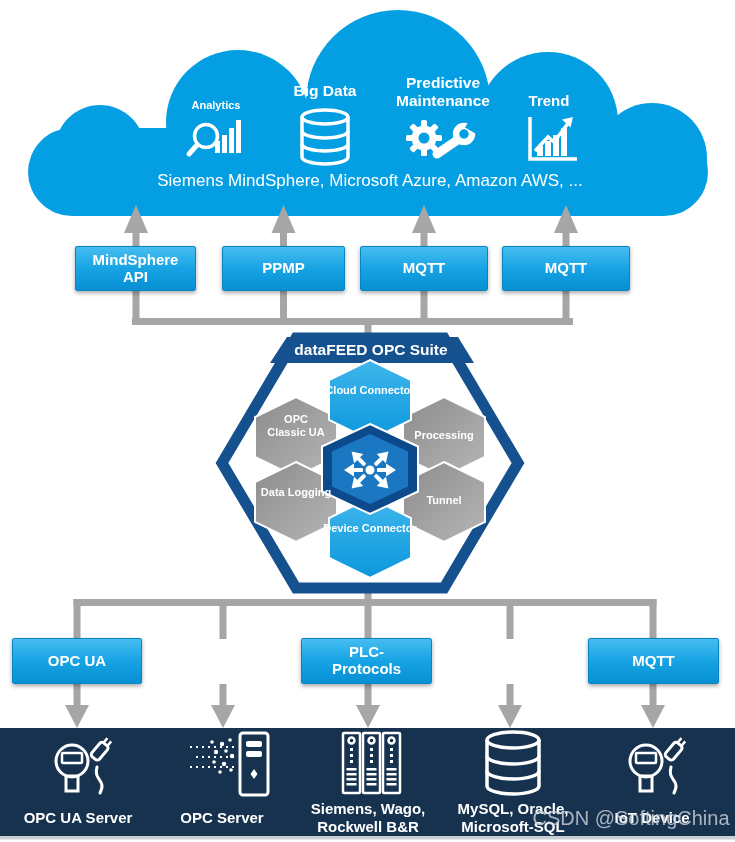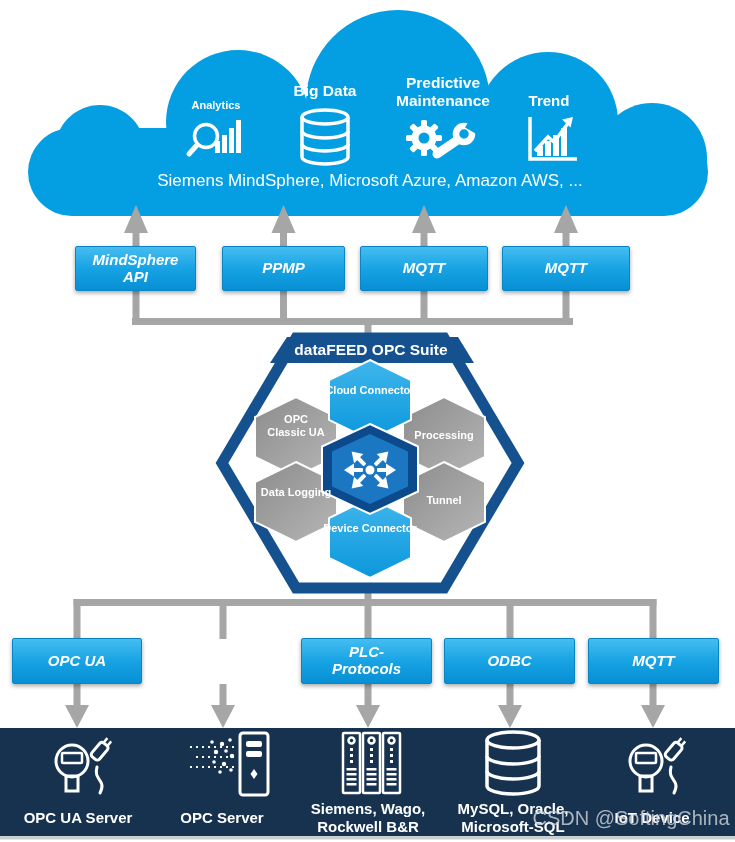--- a/index.html
+++ b/index.html
@@ -5,21 +5,21 @@
   html,body{margin:0;padding:0;background:#fff;}
   #stage{position:relative;width:735px;height:842px;background:#fff;overflow:hidden;
          font-family:"Liberation Sans", sans-serif;}
   #shapes{position:absolute;left:0;top:0;}
   .lbl{position:absolute;color:#fff;font-weight:bold;text-align:center;line-height:1.18;}
   .btn{position:absolute;display:flex;align-items:center;justify-content:center;
        color:#fff;font-weight:bold;font-size:15px;line-height:1.12;text-align:center;
        background:linear-gradient(180deg,#45BDF0 0%,#16A2E3 52%,#0790D4 100%);
        border:1px solid #0B84C4;border-radius:2px;box-sizing:border-box;
        box-shadow:0 2px 4px rgba(0,0,0,.35);}
-  .btn span{display:block;font-style:italic;}
+  .btn span{display:block;}
   .devlbl{position:absolute;top:799px;min-height:38px;display:flex;align-items:center;
           justify-content:center;color:#fff;font-weight:bold;font-size:15px;
           text-align:center;line-height:1.2;}
   .tile-lbl{font-size:11px;}
   #watermark{position:absolute;left:528px;top:807px;width:206px;text-align:center;
              font-size:20px;font-weight:400;color:rgba(203,209,216,0.82);}
 </style>
 </head>
 <body>
 
@@ -289,23 +289,20 @@
 <div class="lbl tile-lbl" style="left:260px;top:486px;width:72px">Data Logging</div>
 <div class="lbl tile-lbl" style="left:394px;top:494px;width:100px">Tunnel</div>
 <div class="lbl tile-lbl" style="left:318px;top:522px;width:104px">Device Connector</div>
 
 <div class="btn" style="left:12px;top:638px;width:130px;height:46px">
       <span>OPC UA</span>
     </div>
 <div class="btn" style="left:301px;top:638px;width:131px;height:46px">
       <span style="max-width:85px">PLC-Protocols</span>
     </div>
-<div class="btn" style="left:444px;top:638px;width:131px;height:46px">
-      <span>ODBC</span>
-    </div>
 <div class="btn" style="left:588px;top:638px;width:131px;height:46px">
       <span>MQTT</span>
     </div>
 
 <div class="devlbl" style="left:3px;width:150px">OPC UA Server</div>
 <div class="devlbl" style="left:147px;width:150px">OPC Server</div>
 <div class="devlbl" style="left:293px;width:150px">Siemens, Wago, Rockwell B&amp;R</div>
 <div class="devlbl" style="left:438px;width:150px">MySQL, Oracle, Microsoft-SQL</div>
 <div class="devlbl" style="left:577px;width:150px">IoT Device</div>
 

